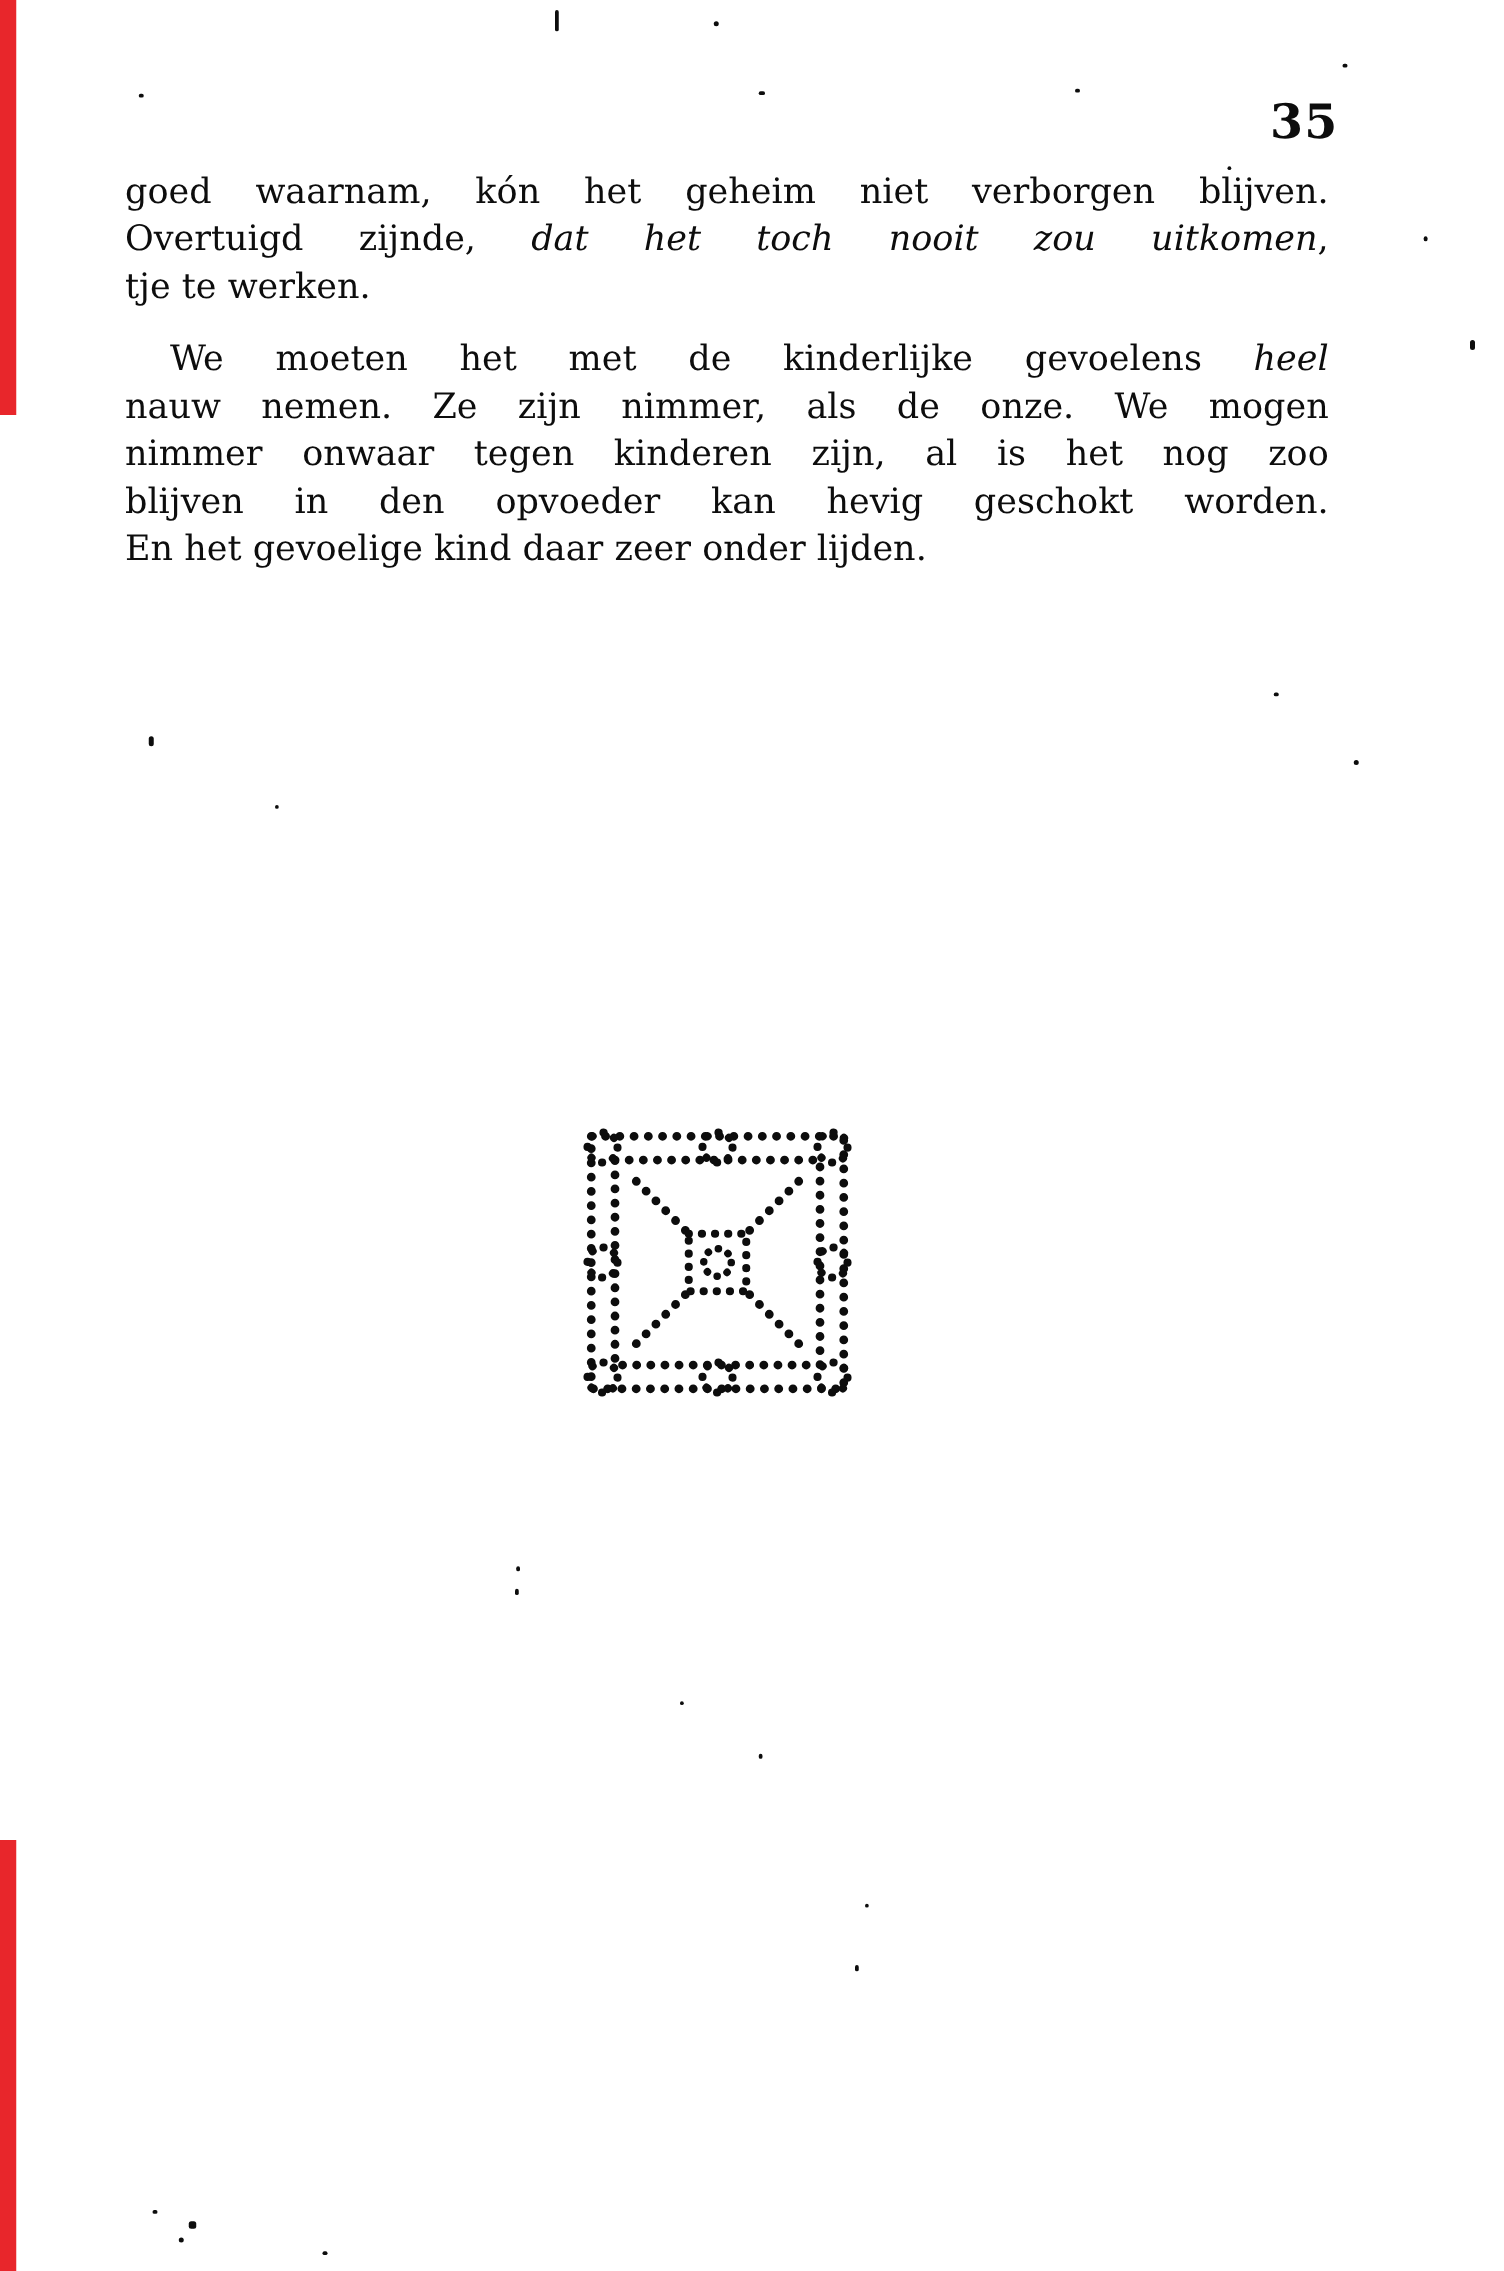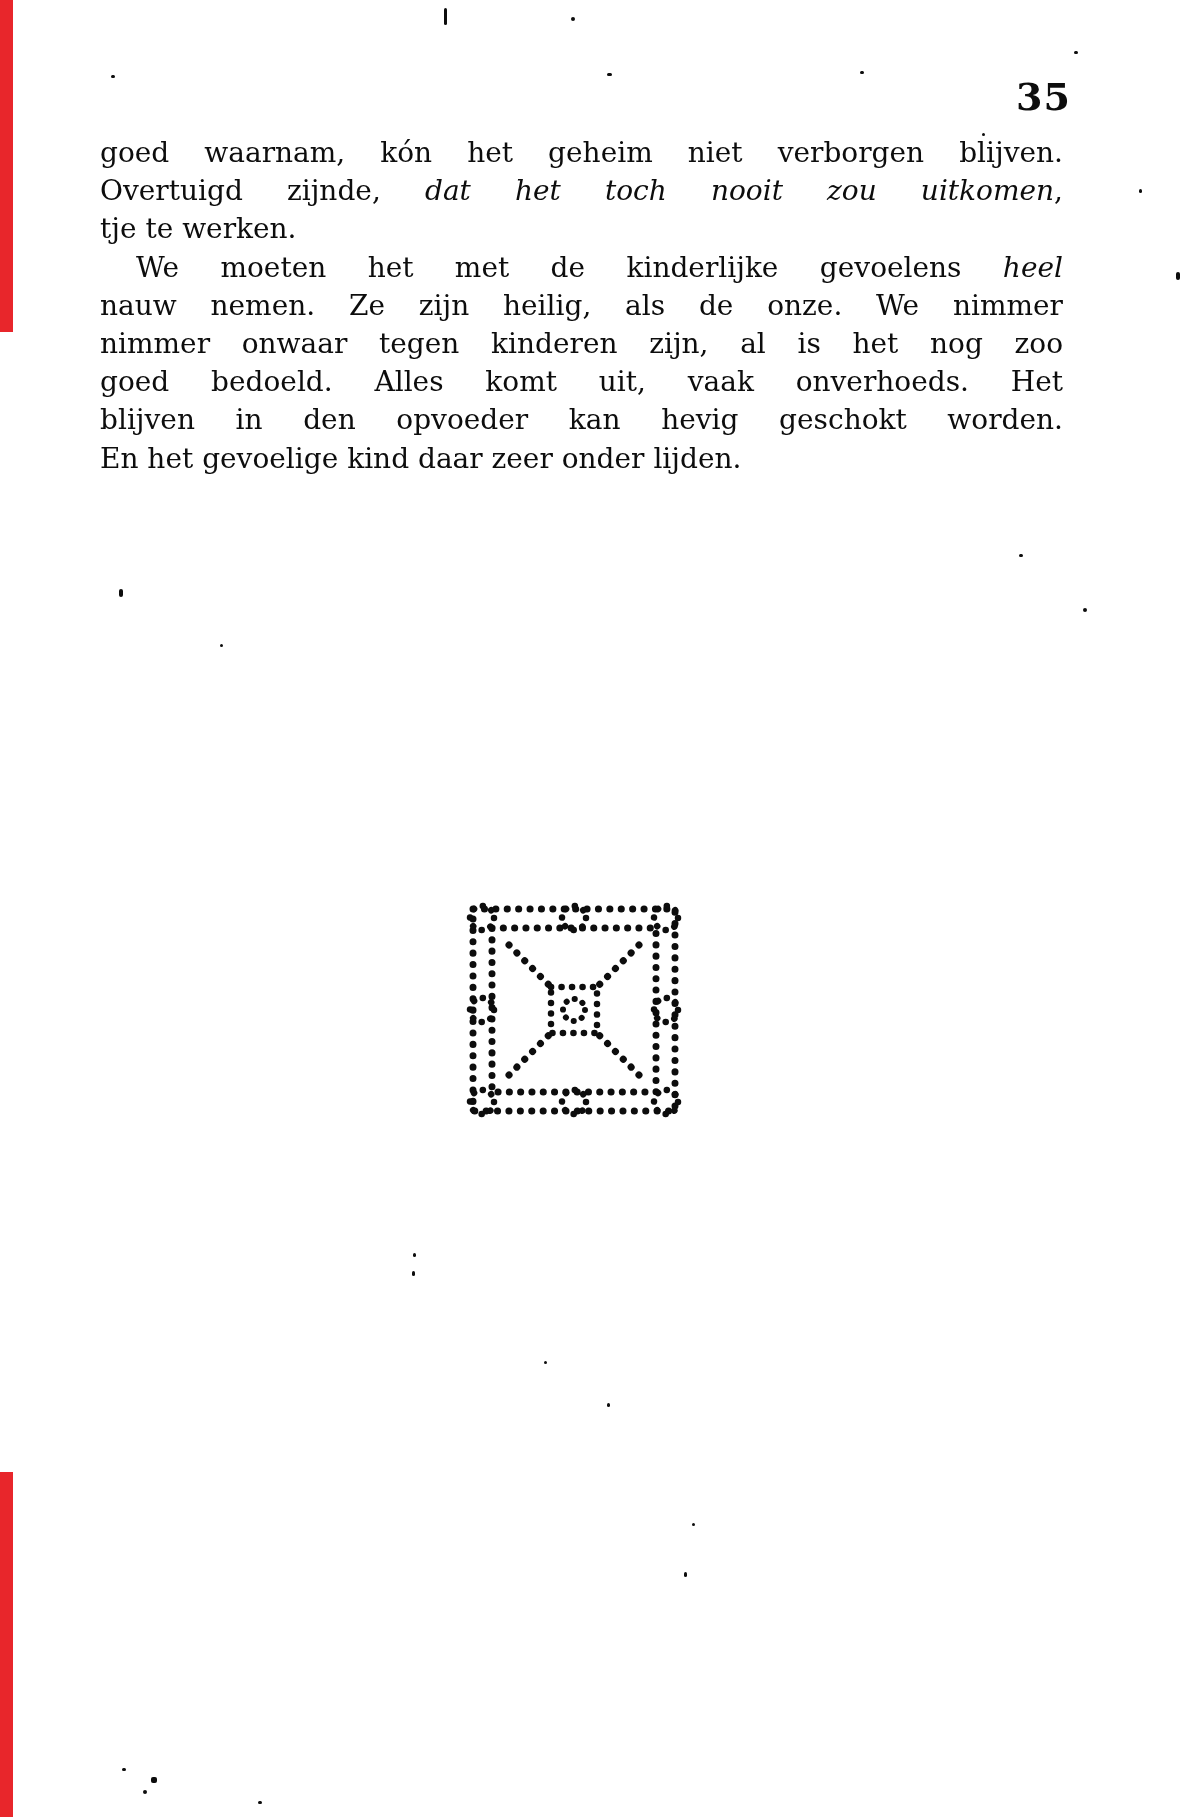--- a/index.html
+++ b/index.html
@@ -30,21 +30,21 @@
     text-align:justify;
     -moz-text-align-last:justify;
     text-align-last:justify;
     text-justify:inter-word;
   }
   .line.flush{
     text-align:center;
     -moz-text-align-last:left;
     text-align-last:left;
   }
-  .line.indent{ text-indent:36px; }
+  .line.indent{ text-indent:36px;margin-top:19px; }
   .line .it{ font-style:italic; }
   .ornament{
     position:absolute;
     left:465px;top:901px;
     width:218px;height:218px;
     color:var(--ink,#0d0d0d);
   }
   .speck{
     position:absolute;
     background:var(--ink,#0d0d0d);
@@ -59,23 +59,22 @@
 
 <div class="page" style="--ink: #0d0d0d; background: rgb(255, 255, 255);">
 
   <div class="page-number">35</div>
 
   <div class="text-block" id="text-block">
       <div class="line"><span>goed waarnam, kón het geheim niet verborgen blijven.</span></div>
       <div class="line"><span>Overtuigd zijnde, </span><span class="it">dat het toch nooit zou uitkomen</span><span>,</span></div>
       <div class="line flush"><span>tje te werken.</span></div>
       <div class="line indent"><span>We moeten het met de kinderlijke gevoelens </span><span class="it">heel</span></div>
-      <div class="line"><span>nauw nemen. Ze zijn heilig, als de onze. We nimmer</span></div>
+      <div class="line"><span>nauw nemen. Ze zijn nimmer, als de onze. We mogen</span></div>
       <div class="line"><span>nimmer onwaar tegen kinderen zijn, al is het nog zoo</span></div>
-      <div class="line"><span>goed bedoeld. Alles komt uit, vaak onverhoeds. Het</span></div>
       <div class="line"><span>blijven in den opvoeder kan hevig geschokt worden.</span></div>
       <div class="line flush"><span>En het gevoelige kind daar zeer onder lijden.</span></div>
     </div>
 
   <div class="ornament">
     <svg width="218" height="218" viewBox="0 0 218 218">
       <g fill="none" stroke="currentColor" stroke-linecap="round">
 
         <rect x="8" y="8" width="202" height="202" stroke-width="7" stroke-dasharray="0.1 11.3"></rect>
 

